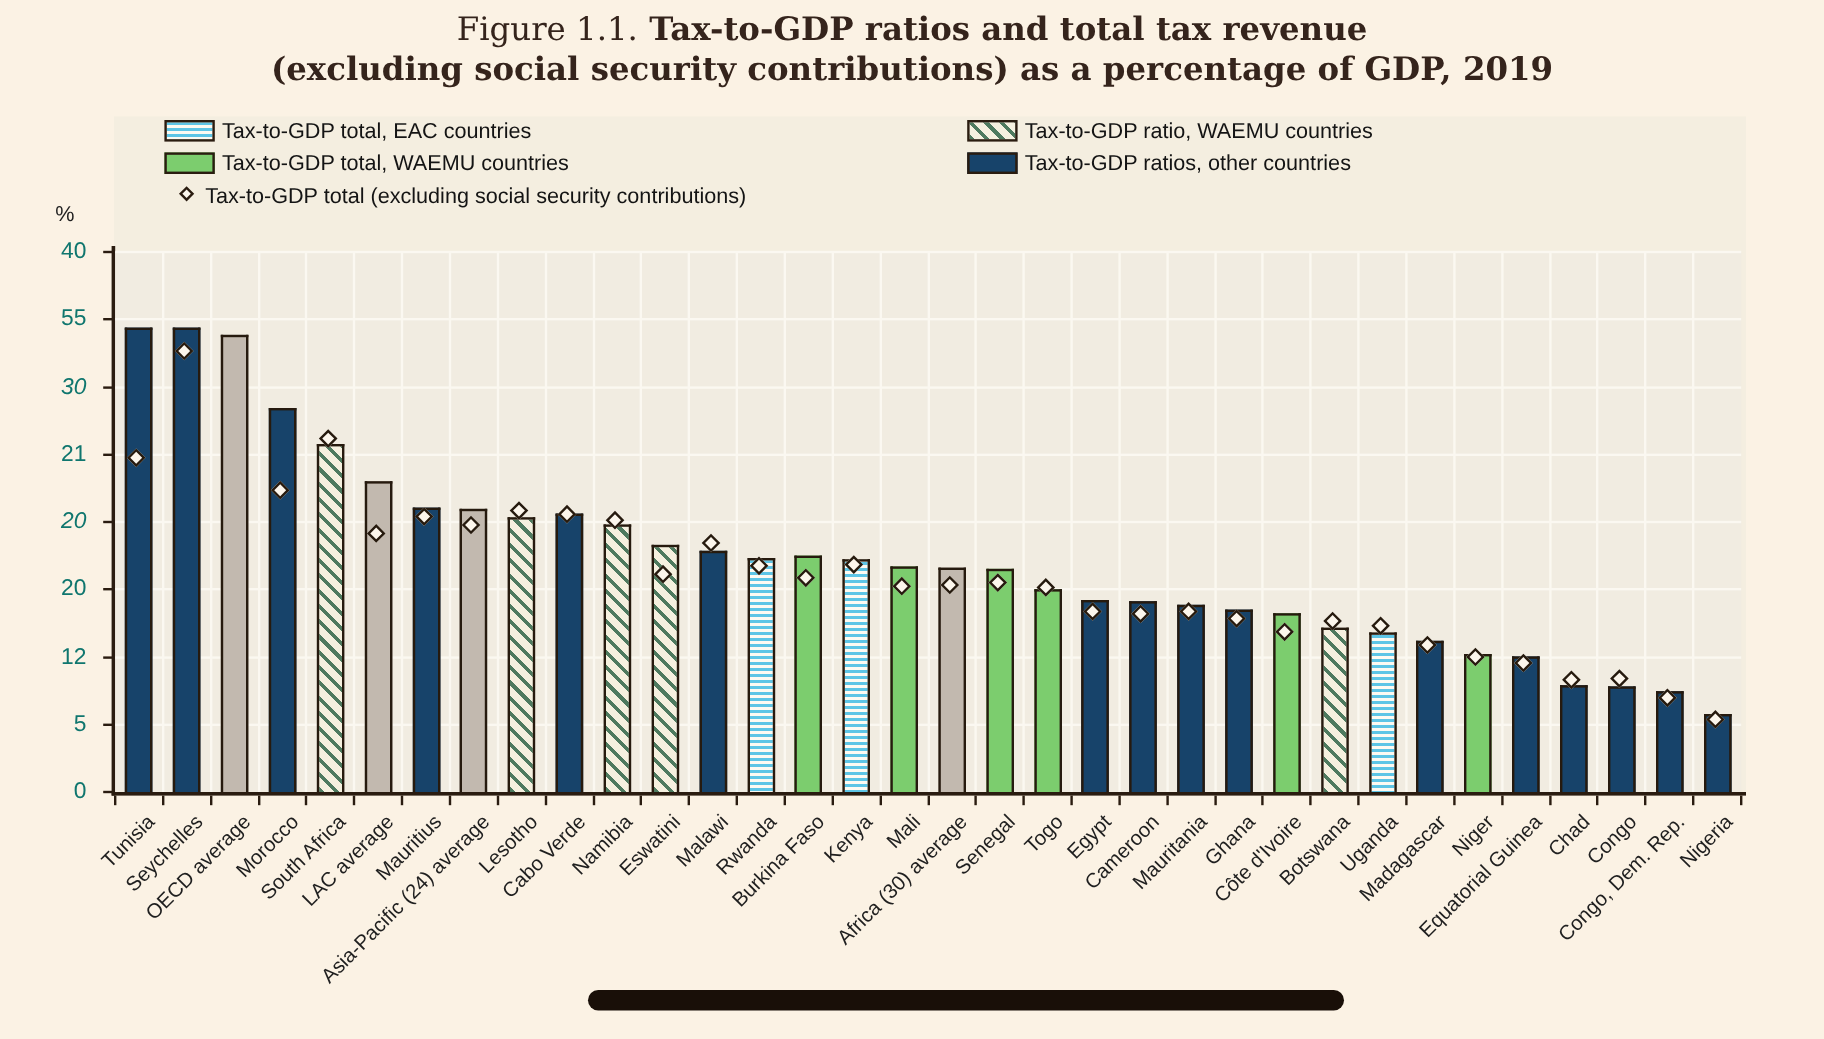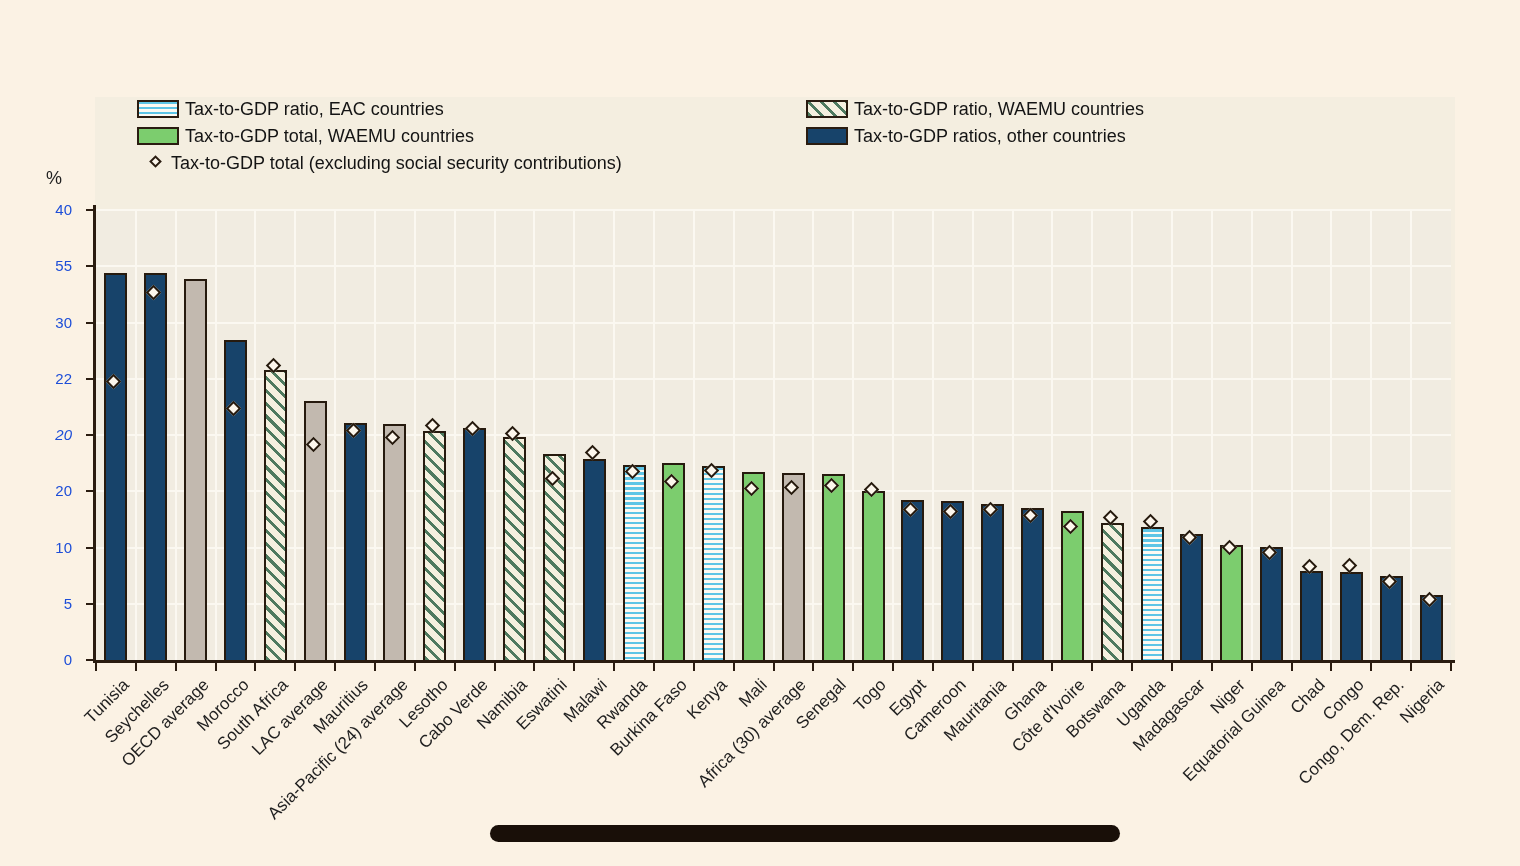--- a/index.html
+++ b/index.html
@@ -47,21 +47,21 @@
     position: absolute; left: 14px; top: 3px;
     width: 9px; height: 9px;
     background: #fcf6ec; border: 2px solid #2a1c10;
     transform: rotate(45deg);
   }
 
   
   #pct-label { position: absolute; left: 46px; top: 168px; font-size: 18px; }
   .ytick-label {
     position: absolute; width: 44px; text-align: right;
-    font-size: 15px; line-height: 22px; color: #1d4ed8;
+    font-size: 19px; line-height: 22px; color: #0f766e;
   }
   .ytick-mark { position: absolute; width: 9px; height: 2px; background: #2a1c10; }
   .xtick-mark { position: absolute; width: 2px; height: 8px; background: #2a1c10; }
   #y-axis-line { position: absolute; left: 93px; top: 205px; width: 3px; height: 458px; background: #2a1c10; }
   #x-axis-line { position: absolute; left: 93px; top: 660px; width: 1362px; height: 3px; background: #2a1c10; }
 
   
   #plot {
     position: absolute; left: 96px; top: 210px; width: 1355px; height: 450px;
     background: #f1ece1;
@@ -88,26 +88,30 @@
   #redaction-bar {
     position: absolute; left: 490px; top: 825px; width: 630px; height: 17px;
     background: #190f08; border-radius: 9px; z-index: 6;
   }
 </style>
 </head>
 <body>
 
 <div id="stage">
 
+  <div id="title-block">
+    <div id="title-line1"><span class="fig-label">Figure 1.1.</span><span class="fig-title"> Tax-to-GDP ratios and total tax revenue</span></div>
+    <div id="title-line2">(excluding social security contributions) as a percentage of GDP, 2019</div>
+  </div>
 
   <div id="panel"></div>
 
   <div class="legend-item" style="left:137px; top:100px;">
     <span class="legend-swatch" id="swatch-eac" style="background: repeating-linear-gradient(rgb(94, 197, 230) 0px, rgb(94, 197, 230) 2.5px, rgb(253, 250, 242) 2.5px, rgb(253, 250, 242) 5px);"></span>
-    <span class="legend-label">Tax-to-GDP ratio, EAC countries</span>
+    <span class="legend-label">Tax-to-GDP total, EAC countries</span>
   </div>
   <div class="legend-item" style="left:137px; top:127px;">
     <span class="legend-swatch" id="swatch-waemu" style="background: rgb(124, 205, 110);"></span>
     <span class="legend-label">Tax-to-GDP total, WAEMU countries</span>
   </div>
   <div class="legend-item" style="left:137px; top:154px;">
     <span class="legend-diamond"></span>
     <span class="legend-label" style="left:34px;">Tax-to-GDP total (excluding social security contributions)</span>
   </div>
   <div class="legend-item" style="left:806px; top:100px;">
@@ -120,29 +124,29 @@
   </div>
 
   <div id="pct-label">%</div>
   <div id="y-axis-line"></div>
   <div id="x-axis-line"></div>
   <div id="y-ticks">
       <div class="ytick-label" style="left: 28px; top: 649px;">0</div>
       <div class="ytick-mark" style="left: 86px; top: 659px;"></div>
       <div class="ytick-label" style="left: 28px; top: 592.75px;">5</div>
       <div class="ytick-mark" style="left: 86px; top: 602.75px;"></div>
-      <div class="ytick-label" style="left: 28px; top: 536.5px;">10</div>
+      <div class="ytick-label" style="left: 28px; top: 536.5px;">12</div>
       <div class="ytick-mark" style="left: 86px; top: 546.5px;"></div>
       <div class="ytick-label" style="left: 28px; top: 480.25px;">20</div>
       <div class="ytick-mark" style="left: 86px; top: 490.25px;"></div>
       <div class="ytick-label" style="left: 28px; top: 424px; font-style: italic;">20</div>
       <div class="ytick-mark" style="left: 86px; top: 434px;"></div>
-      <div class="ytick-label" style="left: 28px; top: 367.75px;">22</div>
+      <div class="ytick-label" style="left: 28px; top: 367.75px;">21</div>
       <div class="ytick-mark" style="left: 86px; top: 377.75px;"></div>
-      <div class="ytick-label" style="left: 28px; top: 311.5px;">30</div>
+      <div class="ytick-label" style="left: 28px; top: 311.5px; font-style: italic;">30</div>
       <div class="ytick-mark" style="left: 86px; top: 321.5px;"></div>
       <div class="ytick-label" style="left: 28px; top: 255.25px;">55</div>
       <div class="ytick-mark" style="left: 86px; top: 265.25px;"></div>
       <div class="ytick-label" style="left: 28px; top: 199px;">40</div>
       <div class="ytick-mark" style="left: 86px; top: 209px;"></div>
     </div>
   <div id="x-ticks">
       <div class="xtick-mark" style="left: 95px; top: 663px;"></div>
       <div class="xtick-mark" style="left: 134.853px; top: 663px;"></div>
       <div class="xtick-mark" style="left: 174.706px; top: 663px;"></div>

